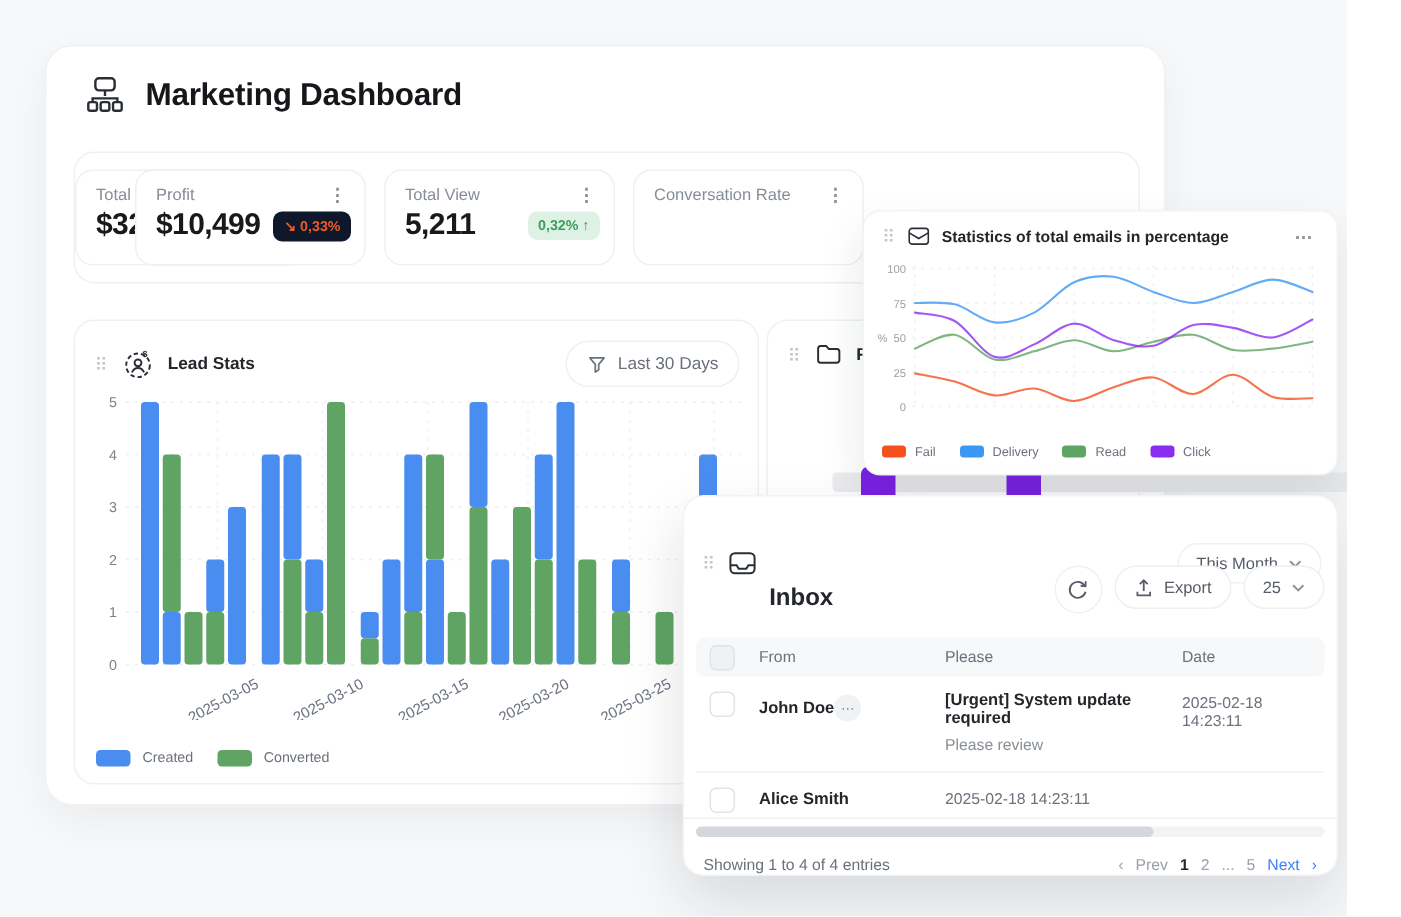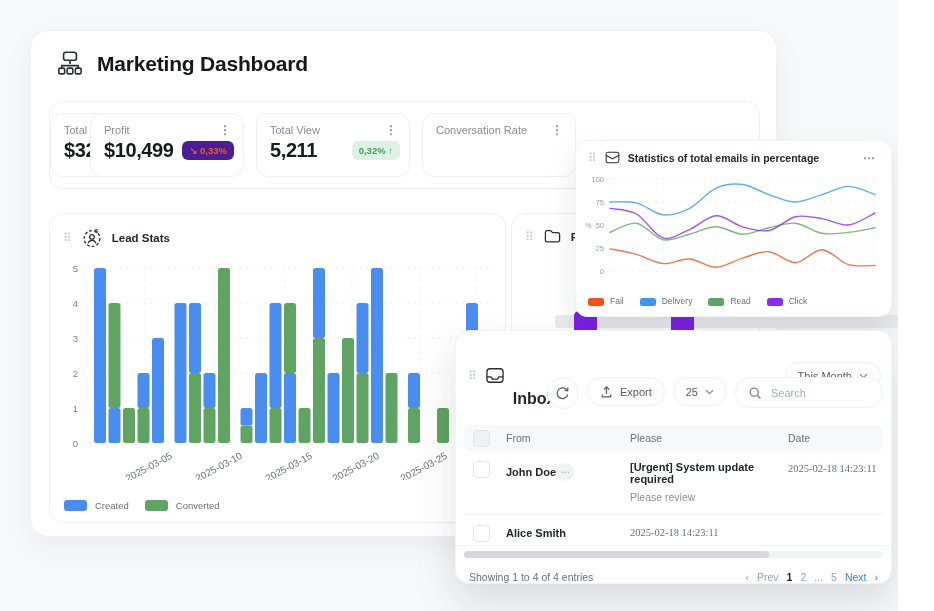--- a/index.html
+++ b/index.html
@@ -39,21 +39,21 @@
   .hidden-bar{position:absolute;top:311px;width:23px;height:19px;border-radius:5px 5px 0 0;z-index:4;}
   #hidden-bar-1{left:574px;} #hidden-bar-2{left:671px;}
   
   #email-card{left:575px;top:140px;width:315px;height:175px;border-radius:12px;box-shadow:0 14px 30px rgba(23,25,28,.10);z-index:5;border:1px solid #f2f3f5;}
   #email-card .card-head{padding:10px 12px 0 12px;gap:8px;}
   #email-title{font-size:10.5px;font-weight:700;color:#23262b;}
   #email-menu{margin-left:auto;}
   #email-chart{position:absolute;left:4px;top:30px;}
   #email-legend{position:absolute;left:12px;bottom:10px;display:flex;gap:16px;align-items:center;}
   #email-legend .legend-swatch{width:16px;height:8px;border-radius:2.5px;}
-  #email-legend .legend-item{font-size:8.5px;gap:6px;align-items:flex-end;}
+  #email-legend .legend-item{font-size:8.5px;gap:6px;}
   
   #inbox-card{left:455px;top:330px;width:435px;height:252px;border-radius:14px;box-shadow:0 18px 40px rgba(23,25,28,.13);z-index:6;border:1px solid #f2f3f5;}
   #inbox-card .card-head{padding:12px 10px 0 12px;gap:8px;}
   #inbox-title{font-size:16px;font-weight:700;color:#23262b;margin-top:47px;}
   .pill{display:inline-flex;align-items:center;gap:7px;height:29px;padding:0 12px;border:1px solid #eef0f2;border-radius:15px;background:#fff;font-size:11px;color:#565d66;cursor:pointer;}
   #month-filter{margin-left:auto;height:27px;border-radius:14px;}
   #inbox-toolbar{position:absolute;right:8px;top:46px;display:flex;gap:8px;}
   .icon-circle{width:32px;height:32px;border:1px solid #f0f1f3;border-radius:50%;display:flex;align-items:center;justify-content:center;background:#fff;cursor:pointer;}
   #search-pill{width:122px;color:#9aa1a9;}
   #search-pill input{border:0;outline:0;width:80px;font-size:11px;color:#565d66;font-family:"Liberation Sans",sans-serif;background:transparent;}
@@ -61,21 +61,21 @@
   .table{position:absolute;left:8px;top:94px;width:419px;}
   .thead{display:grid;grid-template-columns:42px 124px 158px 1fr;height:26px;align-items:center;background:#f7f8f9;border-radius:6px;font-size:10.5px;color:#6a717b;}
   .trow{display:grid;grid-template-columns:42px 124px 158px 1fr;padding:10px 0 11px 0;border-bottom:1px solid #f1f2f4;align-items:start;}
   .checkbox{width:15px;height:15px;border:1.4px solid #e0e3e8;border-radius:4.5px;background:#fff;display:inline-block;margin-left:9px;cursor:pointer;}
   .checkbox.head{background:#eff1f3;}
   .from-cell{display:flex;align-items:center;gap:0;padding-top:2px;}
   .fromname{font-size:11px;font-weight:600;color:#23262b;}
   .rowmenu{width:18px;height:18px;border-radius:50%;background:#f1f2f4;color:#878d95;font-size:9px;display:inline-flex;align-items:center;justify-content:center;cursor:pointer;}
   .subj{font-size:11px;font-weight:700;color:#23262b;}
   .preview{font-size:10.5px;color:#8a9097;margin-top:6px;}
-  .datecell{font-size:10.5px;color:#6a717b;padding-top:2px;font-family:Liberation Serif, serif;}
+  .datecell{font-size:10.5px;color:#6a717b;padding-top:2px;}
   .scroll-track{position:absolute;left:8px;top:220px;width:419px;height:7px;border-radius:4px;background:#f2f3f5;}
   .scroll-thumb{width:305px;height:7px;border-radius:4px;background:#d4d8dd;cursor:pointer;}
   .inbox-footer{position:absolute;left:0;right:0;bottom:0;height:37px;border-top:1px solid #f1f2f4;display:flex;align-items:flex-end;justify-content:space-between;padding:0 13px;font-size:10.5px;color:#6a717b;}
   .pagination{display:flex;align-items:center;}
   .pg{margin-left:8px;cursor:pointer;}
   .pg.active{color:#23262b;font-weight:700;}
   .pg.link{color:#3b82f6;}
   .pg.muted{color:#9aa1a9;}
   svg.ic{display:block;}
 </style>
@@ -110,21 +110,21 @@
               <span class="badge" style="background: rgb(221, 241, 228); color: rgb(63, 158, 90);">↑ 12,95%</span>
             </div>
           </div>
           <div class="stat-card">
             <div class="stat-top">
               <span>Profit</span>
               <button class="kebab">⋮</button>
             </div>
             <div class="stat-val-row">
               <span class="stat-value">$10,499</span>
-              <span class="badge" style="background: #4c1d95; color: rgb(240, 90, 40);">↘ 0,33%</span>
+              <span class="badge" style="background: #0f172a; color: rgb(240, 90, 40);">↘ 0,33%</span>
             </div>
           </div>
           <div class="stat-card">
             <div class="stat-top">
               <span>Total View</span>
               <button class="kebab">⋮</button>
             </div>
             <div class="stat-val-row">
               <span class="stat-value">5,211</span>
               <span class="badge" style="background: rgb(221, 241, 228); color: rgb(63, 158, 90);">0,32% ↑</span>
@@ -142,20 +142,26 @@
     <div id="lead-card">
       <div class="card-head">
         <span class="drag">⠿</span>
         <svg class="ic" width="22" height="22" viewBox="0 0 24 24" fill="none" stroke="#2a2f36" stroke-width="1.4">
           <circle cx="12" cy="12.6" r="8.6" stroke-dasharray="3.2 2.1"></circle>
           <circle cx="12" cy="10.8" r="2.5"></circle>
           <path d="M7.6 17.8c.9-2.2 2.4-3.3 4.4-3.3s3.5 1.1 4.4 3.3"></path>
           <text x="15.3" y="6.6" font-size="6.5" fill="#2a2f36" stroke="none" font-weight="bold">$</text>
         </svg>
         <span class="card-head-title">Lead Stats</span>
+        <button class="filter-btn">
+          <svg class="ic" width="14" height="14" viewBox="0 0 16 16" fill="none" stroke="#6a717b" stroke-width="1.3">
+            <path d="M2.6 3h10.8l-4.1 4.9v4.2l-2.6 1.6V7.9z" stroke-linejoin="round"></path>
+          </svg>
+          <span>Last 30 Days</span>
+        </button>
       </div>
       <svg id="lead-chart" width="445" height="222">
           <line x1="89" y1="10" x2="89" y2="185" stroke="#eef0f3" stroke-dasharray="2 4"></line>
           <line x1="159" y1="10" x2="159" y2="185" stroke="#eef0f3" stroke-dasharray="2 4"></line>
           <line x1="229" y1="10" x2="229" y2="185" stroke="#eef0f3" stroke-dasharray="2 4"></line>
           <line x1="296" y1="10" x2="296" y2="185" stroke="#eef0f3" stroke-dasharray="2 4"></line>
           <line x1="364" y1="10" x2="364" y2="185" stroke="#eef0f3" stroke-dasharray="2 4"></line>
           <line x1="420" y1="10" x2="420" y2="185" stroke="#eef0f3" stroke-dasharray="2 4"></line>
           <line x1="28" y1="185" x2="442" y2="185" stroke="#eceef1" stroke-dasharray="2 4"></line>
           <text x="22" y="188.5" text-anchor="end" font-size="9.5" fill="#7a828c" font-family="Liberation Sans, sans-serif">0</text>
@@ -319,27 +325,20 @@
             <path d="M2.8 11.6v3h10.4v-3"></path>
         </svg>
         <span>Export</span>
       </button>
       <button class="pill">
         <span>25</span>
         <svg class="ic" width="9" height="6" viewBox="0 0 10 7" fill="none" stroke="#8a9097" stroke-width="1.5">
             <polyline points="1,1.4 5,5.4 9,1.4"></polyline>
           </svg>
       </button>
-      <div class="pill" id="search-pill">
-        <svg class="ic" width="14" height="14" viewBox="0 0 16 16" fill="none" stroke="#7b828b" stroke-width="1.5">
-          <circle cx="7" cy="7" r="4.6"></circle>
-            <path d="M10.6 10.6L14.2 14.2"></path>
-        </svg>
-        <input type="text" placeholder="Search" style="">
-      </div>
     </div>
 
     <div class="table">
       <div class="thead">
         <span class="checkbox head"></span>
         <span>From</span>
         <span>Please</span>
         <span>Date</span>
       </div>
       <div id="inbox-rows">

